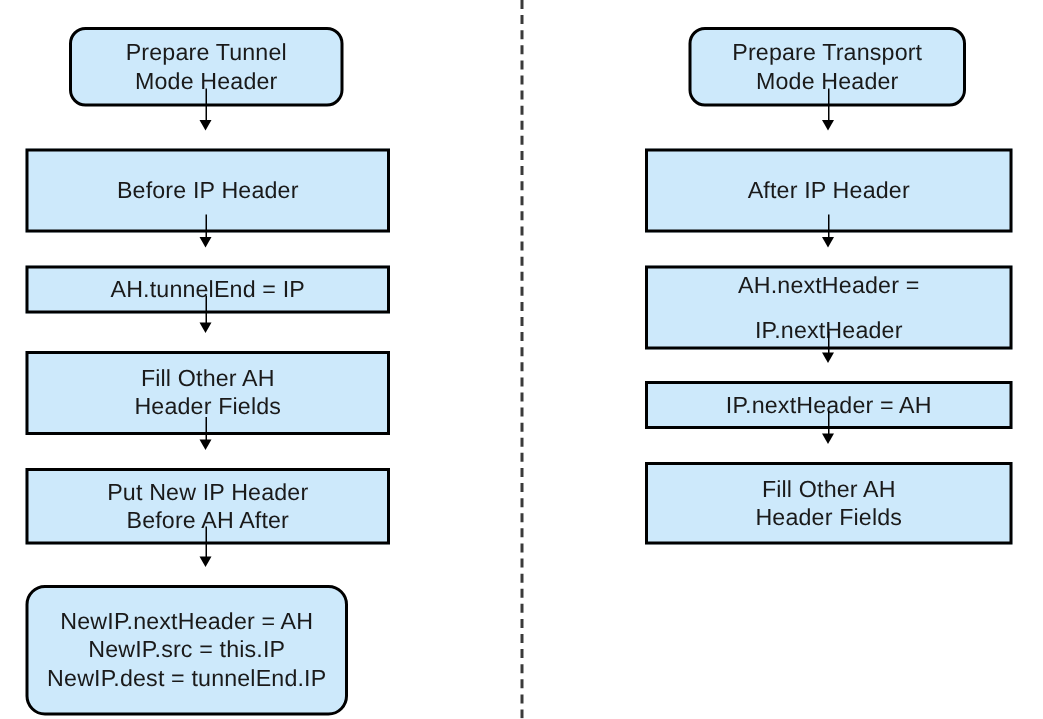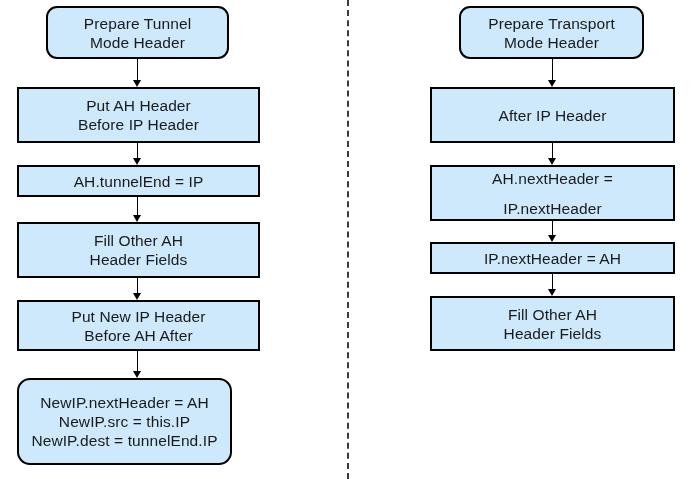--- a/index.html
+++ b/index.html
@@ -36,20 +36,21 @@
     border: 2px solid #000000;
     display: flex;
     flex-direction: column;
     align-items: center;
     justify-content: center;
     color: #1a1a1a;
     font-size: 15.5px;
     line-height: 19px;
     text-align: center;
     letter-spacing: 0.1px;
+    margin-top: 12px;
   }
   .node.terminator {
     border-radius: 11px;
   }
   .node .line {
     display: block;
     white-space: nowrap;
   }
 
   
@@ -72,21 +73,20 @@
 <body>
 
 <div id="canvas" style="background: rgb(255, 255, 255);">
 
   <div>
       <div class="node terminator" style="left: 46px; top: 6px; width: 183px; height: 53px; background: rgb(205, 233, 251); border-color: rgb(0, 0, 0);">
         <span class="line">Prepare Tunnel</span>
         <span class="line">Mode Header</span>
       </div>
       <div class="node" style="left: 17px; top: 87px; width: 243px; height: 56px; background: rgb(205, 233, 251); border-color: rgb(0, 0, 0);">
-        <span class="line">Put AH Header</span>
         <span class="line">Before IP Header</span>
       </div>
       <div class="node" style="left: 17px; top: 165px; width: 243px; height: 32px; background: rgb(205, 233, 251); border-color: rgb(0, 0, 0);">
         <span class="line">AH.tunnelEnd = IP</span>
       </div>
       <div class="node" style="left: 17px; top: 222px; width: 243px; height: 56px; background: rgb(205, 233, 251); border-color: rgb(0, 0, 0);">
         <span class="line">Fill Other AH</span>
         <span class="line">Header Fields</span>
       </div>
       <div class="node" style="left: 17px; top: 300px; width: 243px; height: 51px; background: rgb(205, 233, 251); border-color: rgb(0, 0, 0);">

